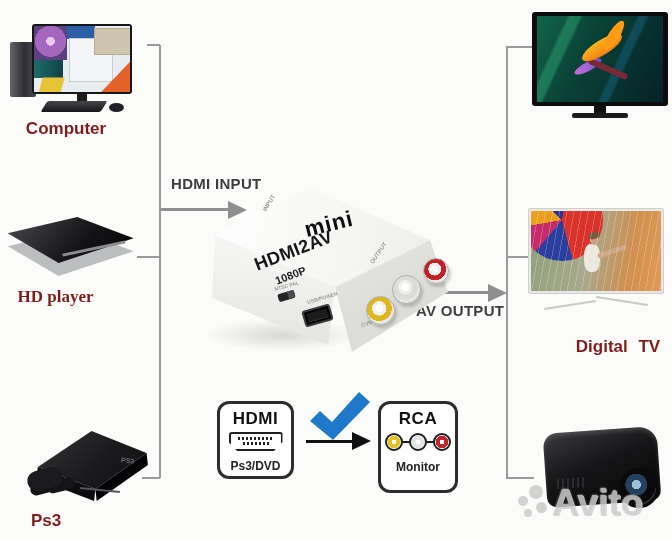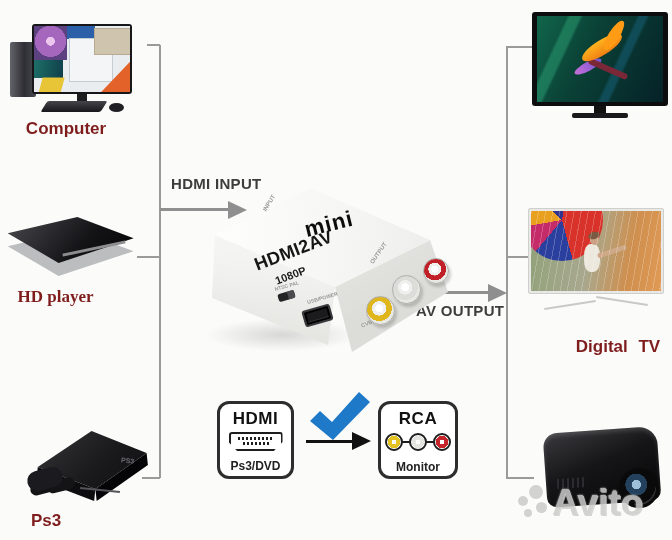--- a/index.html
+++ b/index.html
@@ -141,21 +141,21 @@
     box-shadow:2px 3px 3px rgba(0,0,0,.18);
     background:radial-gradient(circle at 45% 42%,#ffffff 0 18%,#efefed 19% 33%,var(--ring) 34% 58%,#e8e8e4 59% 74%,#c4c4c0 75% 88%,#a2a29e 89%);}
   .jack-y{left:166px;top:116px;width:27px;height:27px;--ring:#dfb61c;}
   .jack-w{left:192px;top:95px;width:27px;height:27px;--ring:#dcdcd8;}
   .jack-r{left:223px;top:78px;width:24px;height:24px;--ring:#c22028;}
 
   
   .badge{position:absolute;background:#fff;border:3px solid #2d2d2d;border-radius:12px;
     display:flex;flex-direction:column;align-items:center;box-sizing:border-box;}
   .badge-hdmi{left:217px;top:401px;width:77px;height:78px;}
-  .badge-rca{left:378px;top:401px;width:80px;height:78px;}
+  .badge-rca{left:378px;top:401px;width:80px;height:92px;}
   .badge-title{font-size:17px;font-weight:800;color:#111;margin-top:5px;letter-spacing:.5px;}
   .badge-sub{font-size:12px;font-weight:bold;color:#222;margin-top:8px;}
   .hdmi-icon{position:relative;width:54px;height:19px;margin-top:3px;background:#fff;
     border:2px solid #1e1e1e;border-radius:3px;box-sizing:border-box;
     clip-path:polygon(0 0,100% 0,100% 52%,84% 100%,16% 100%,0 52%);}
   .hdmi-icon::before{content:"";position:absolute;left:7px;top:3px;width:36px;height:3px;
     background:repeating-linear-gradient(90deg,#1e1e1e 0 2px,transparent 2px 4px);}
   .hdmi-icon::after{content:"";position:absolute;left:12px;top:8px;width:26px;height:3px;
     background:repeating-linear-gradient(90deg,#1e1e1e 0 2px,transparent 2px 4px);}
   .rca-icon{position:relative;width:66px;height:20px;margin-top:3px;}

